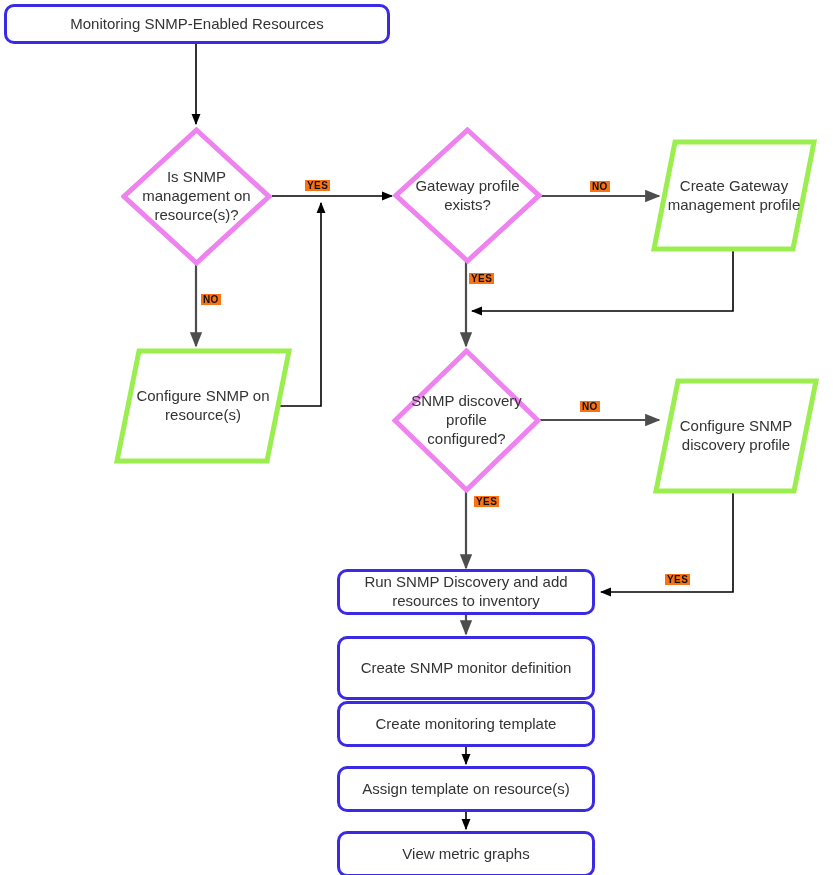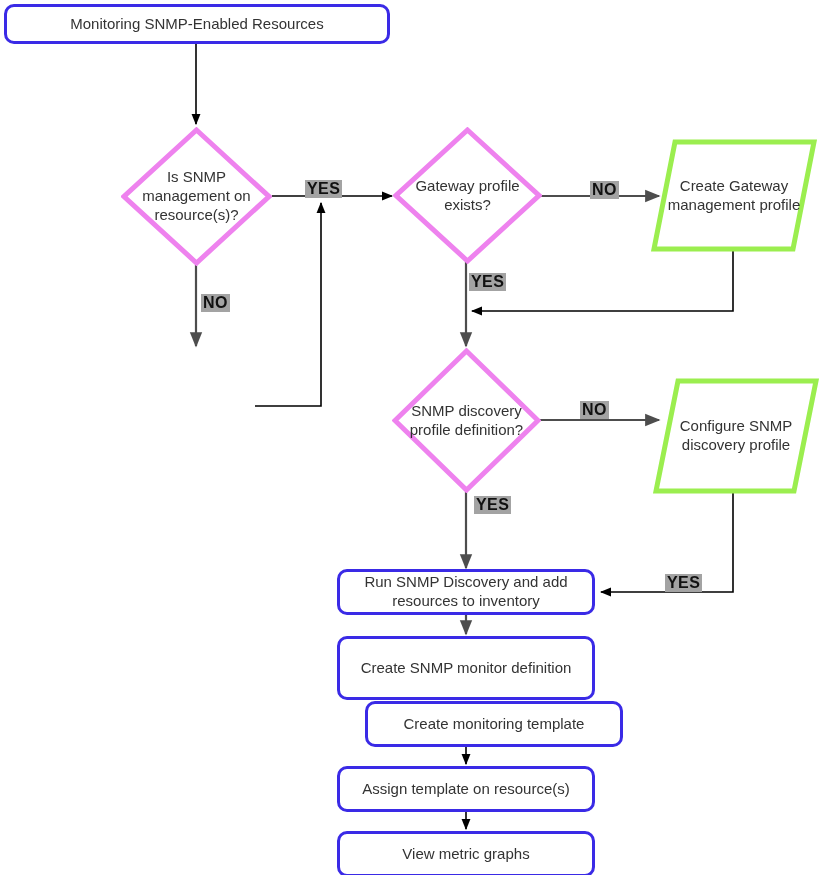--- a/index.html
+++ b/index.html
@@ -80,25 +80,25 @@
   }
   .node-data .node-label {
     position: relative;
     z-index: 2;
     max-width: 80%;
   }
 
   
   .edge-label {
     position: absolute;
-    font-size: 16px;
+    font-size: 10px;
     font-weight: bold;
     color: #111111;
     letter-spacing: 0.4px;
-    background: #a3a3a3;
+    background: #f97316;
     padding: 0 2px;
     white-space: nowrap;
   }
 </style>
 </head>
 <body>
 
 <div id="flow-canvas">
 
   <svg id="edge-layer" viewBox="0 0 833 875" width="833" height="875">
@@ -144,58 +144,64 @@
     <span class="node-label">Monitoring SNMP-Enabled Resources</span>
   </div>
 
   <div class="node node-decision" style="left:121px; top:127px; width:151px; height:139px;">
     <svg class="diamond-shape" viewBox="0 0 151 139" preserveAspectRatio="none">
       <polygon points="75.5,3 148,69.5 75.5,136 3,69.5" fill="#ffffff" stroke="#ee82ee" stroke-width="5"></polygon>
     </svg>
     <span class="node-label">Is SNMP management on resource(s)?</span>
   </div>
 
+  <div class="node node-data" style="left:114px; top:348px; width:178px; height:116px;">
+    <svg class="para-shape" viewBox="0 0 178 116" preserveAspectRatio="none">
+      <polygon points="25,3 175,3 153,113 3,113" fill="#ffffff" stroke="#9bee4f" stroke-width="5"></polygon>
+    </svg>
+    <span class="node-label">Configure SNMP on resource(s)</span>
+  </div>
 
   <div class="node node-data" style="left:651px; top:139px; width:166px; height:113px;">
     <svg class="para-shape" viewBox="0 0 166 113" preserveAspectRatio="none">
       <polygon points="24,3 163,3 142,110 3,110" fill="#ffffff" stroke="#9bee4f" stroke-width="5"></polygon>
     </svg>
     <span class="node-label">Create Gateway management profile</span>
   </div>
 
   <div class="node node-decision" style="left:393px; top:127px; width:149px; height:137px;">
     <svg class="diamond-shape" viewBox="0 0 149 137" preserveAspectRatio="none">
       <polygon points="74.5,3 146,68.5 74.5,134 3,68.5" fill="#ffffff" stroke="#ee82ee" stroke-width="5"></polygon>
     </svg>
     <span class="node-label">Gateway profile exists?</span>
   </div>
 
   <div class="node node-decision" style="left:392px; top:348px; width:149px; height:145px;">
     <svg class="diamond-shape" viewBox="0 0 149 145" preserveAspectRatio="none">
       <polygon points="74.5,3 146,72.5 74.5,142 3,72.5" fill="#ffffff" stroke="#ee82ee" stroke-width="5"></polygon>
     </svg>
-    <span class="node-label">SNMP discovery profile definition?</span>
+    <span class="node-label">SNMP discovery profile configured?</span>
   </div>
 
   <div class="node node-data" style="left:653px; top:378px; width:166px; height:116px;">
     <svg class="para-shape" viewBox="0 0 166 116" preserveAspectRatio="none">
       <polygon points="25,3 163,3 141,113 3,113" fill="#ffffff" stroke="#9bee4f" stroke-width="5"></polygon>
     </svg>
     <span class="node-label">Configure SNMP discovery profile</span>
   </div>
 
   <div class="node node-process" style="left:337px; top:569px; width:258px; height:46px;">
     <span class="node-label">Run SNMP Discovery and add resources to inventory</span>
   </div>
 
   <div class="node node-process" style="left:337px; top:636px; width:258px; height:64px;">
     <span class="node-label">Create SNMP monitor definition</span>
   </div>
 
-  <div class="node node-process" style="left:337px; top:701px; width:258px; height:46px;margin-left:28px;">
+  <div class="node node-process" style="left:337px; top:701px; width:258px; height:46px;">
     <span class="node-label">Create monitoring template</span>
   </div>
 
   <div class="node node-process" style="left:337px; top:766px; width:258px; height:46px;text-align:center;">
     <span class="node-label">Assign template on resource(s)</span>
   </div>
 
   <div class="node node-process" style="left:337px; top:831px; width:258px; height:46px;">
     <span class="node-label">View metric graphs</span>
   </div>

